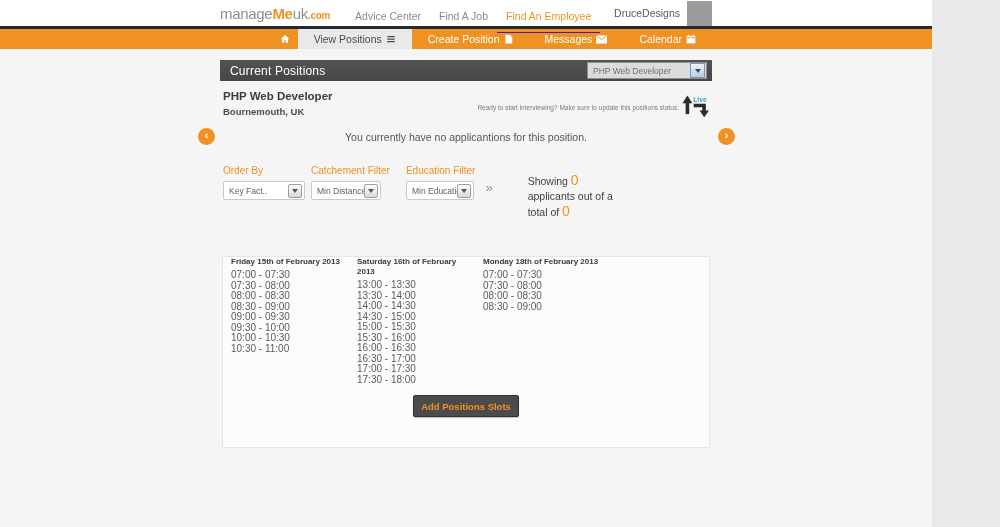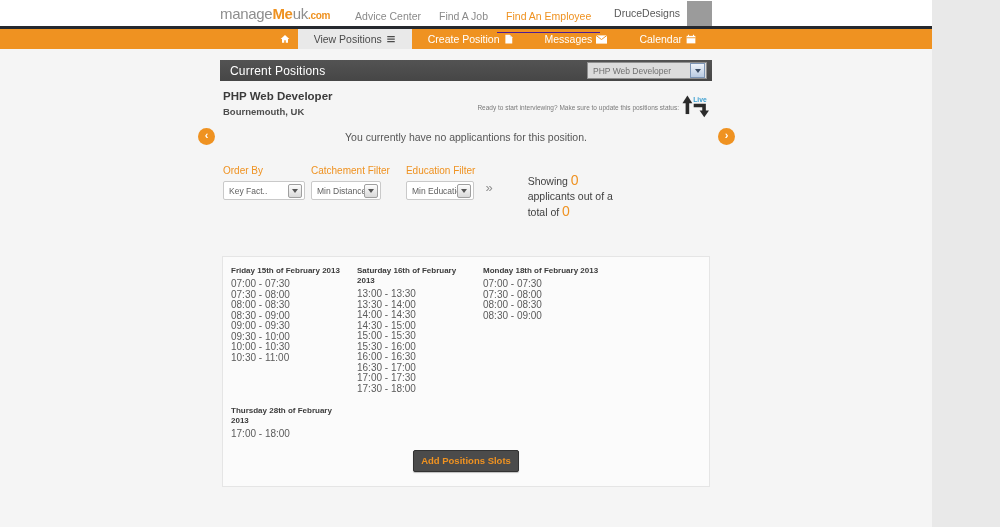--- a/index.html
+++ b/index.html
@@ -64,21 +64,21 @@
   .select .sel-btn{width:12px;height:12px;margin-right:2px;border:1px solid #9f9f9f;border-radius:2px;background:linear-gradient(#fdfdfd,#d9d9d9);display:flex;align-items:center;justify-content:center;}
   .select .tri{border-top-color:#555;}
   .w80{width:80px;} .w68{width:68px;} .w66{width:66px;} 
   .update-btn{margin-left:15px;margin-top:12px;width:115px;height:21px;background:linear-gradient(#f39b2e,#ea8c16);border:1px solid #d87f10;border-radius:4px;
               color:#ffffff;font-size:11px;font-weight:bold;font-family:"Liberation Sans",sans-serif;cursor:pointer;}
   .dbl-chevron{margin:15px 8px 0 10px;font-size:13px;color:#8f8f8f;}
   .showing{margin-top:8px;width:98px;font-size:10.5px;color:#3f3f3f;line-height:15px;margin-left:27px;}
   .zero{color:#EF9221;font-size:14px;}
 
   
-  .panel{margin:36px 2px 0 2px;min-height:176px;background:#fbfbfb;border:1px solid #e5e5e5;padding:9px 8px 14px 8px;}
+  .panel{margin:36px 2px 0 2px;min-height:176px;background:#fbfbfb;border:1px solid #e5e5e5;padding:0 8px 14px 8px;}
   .days-grid{display:grid;grid-template-columns:126px 126px 126px;row-gap:12px;}
   .day .day-name{font-size:8px;font-weight:bold;color:#3b3b3b;width:116px;line-height:10px;margin-bottom:3px;}
   .day .slot{font-size:10px;color:#5b5b5b;line-height:10.5px;}
   .add-btn{display:block;margin:10px auto 0 auto;width:106px;height:22px;background:#4b4b4b;border:1px solid #323232;border-radius:2px;
            color:#EF9221;font-size:9.5px;font-weight:bold;font-family:"Liberation Sans",sans-serif;cursor:pointer;box-shadow:0 1px 1px rgba(0,0,0,.25);}
 </style>
 </head>
 <body>
 
 <div class="page">
@@ -257,24 +257,18 @@
   <div class="day">
     <div class="day-name">Monday 18th of February 2013</div>
     <div>
               <div class="slot">07:00 - 07:30</div>
               <div class="slot">07:30 - 08:00</div>
               <div class="slot">08:00 - 08:30</div>
               <div class="slot">08:30 - 09:00</div>
             </div>
   </div>
 
-  <div class="day">
-    <div class="day-name">Thursday 28th of February 2013</div>
-    <div>
-              <div class="slot">17:00 - 18:00</div>
-            </div>
-  </div>
 </div>
       <button class="add-btn">Add Positions Slots</button>
     </div>
 
   </main>
 </div>
 
 </body></html>

